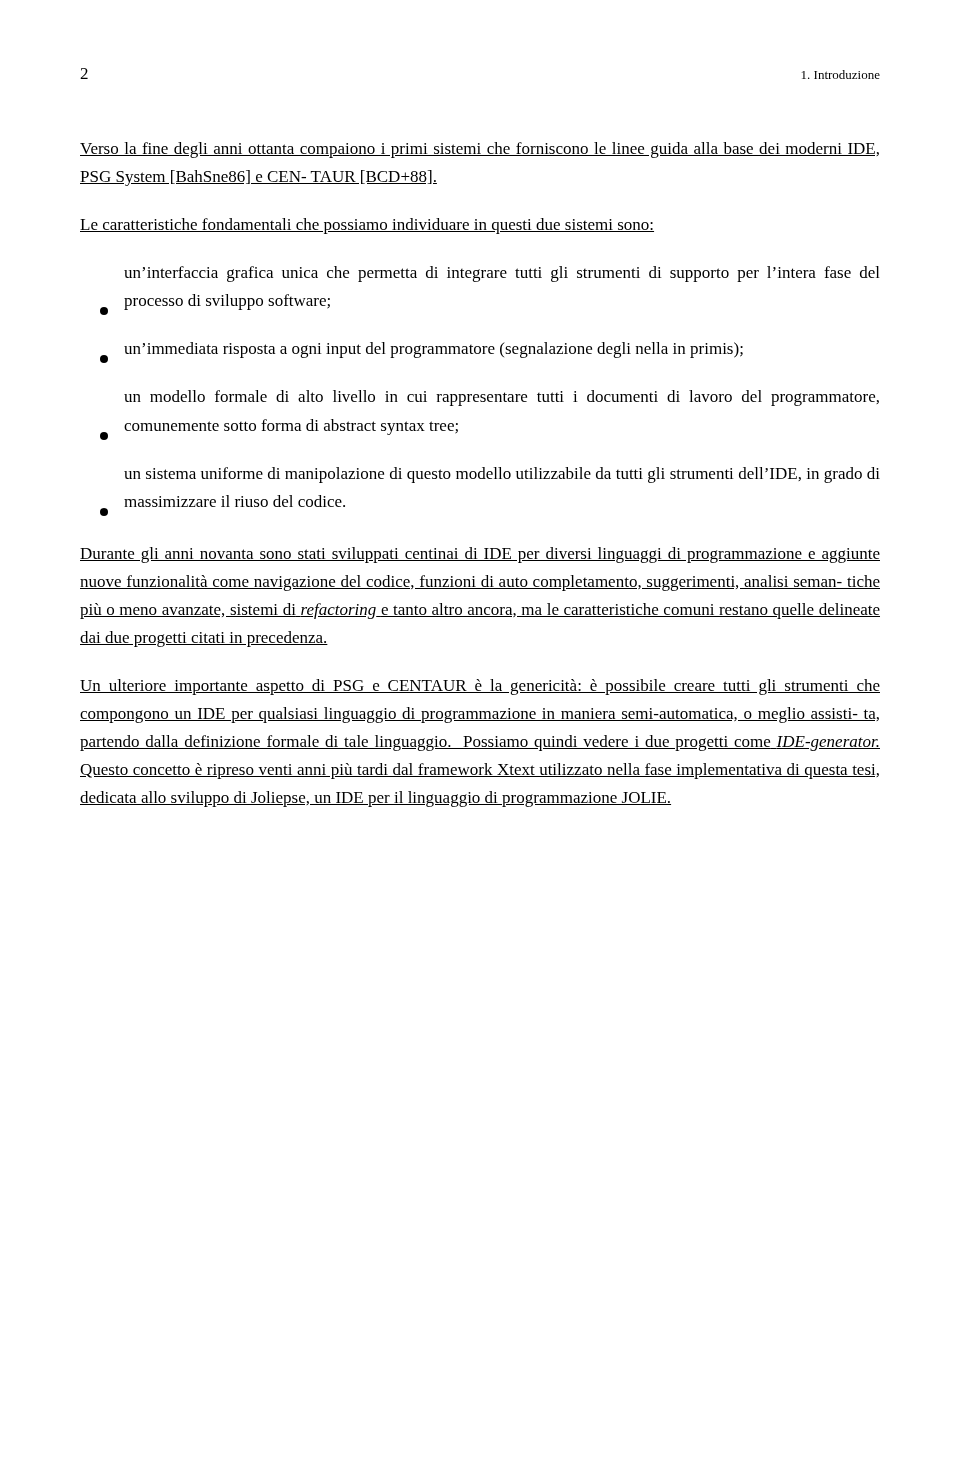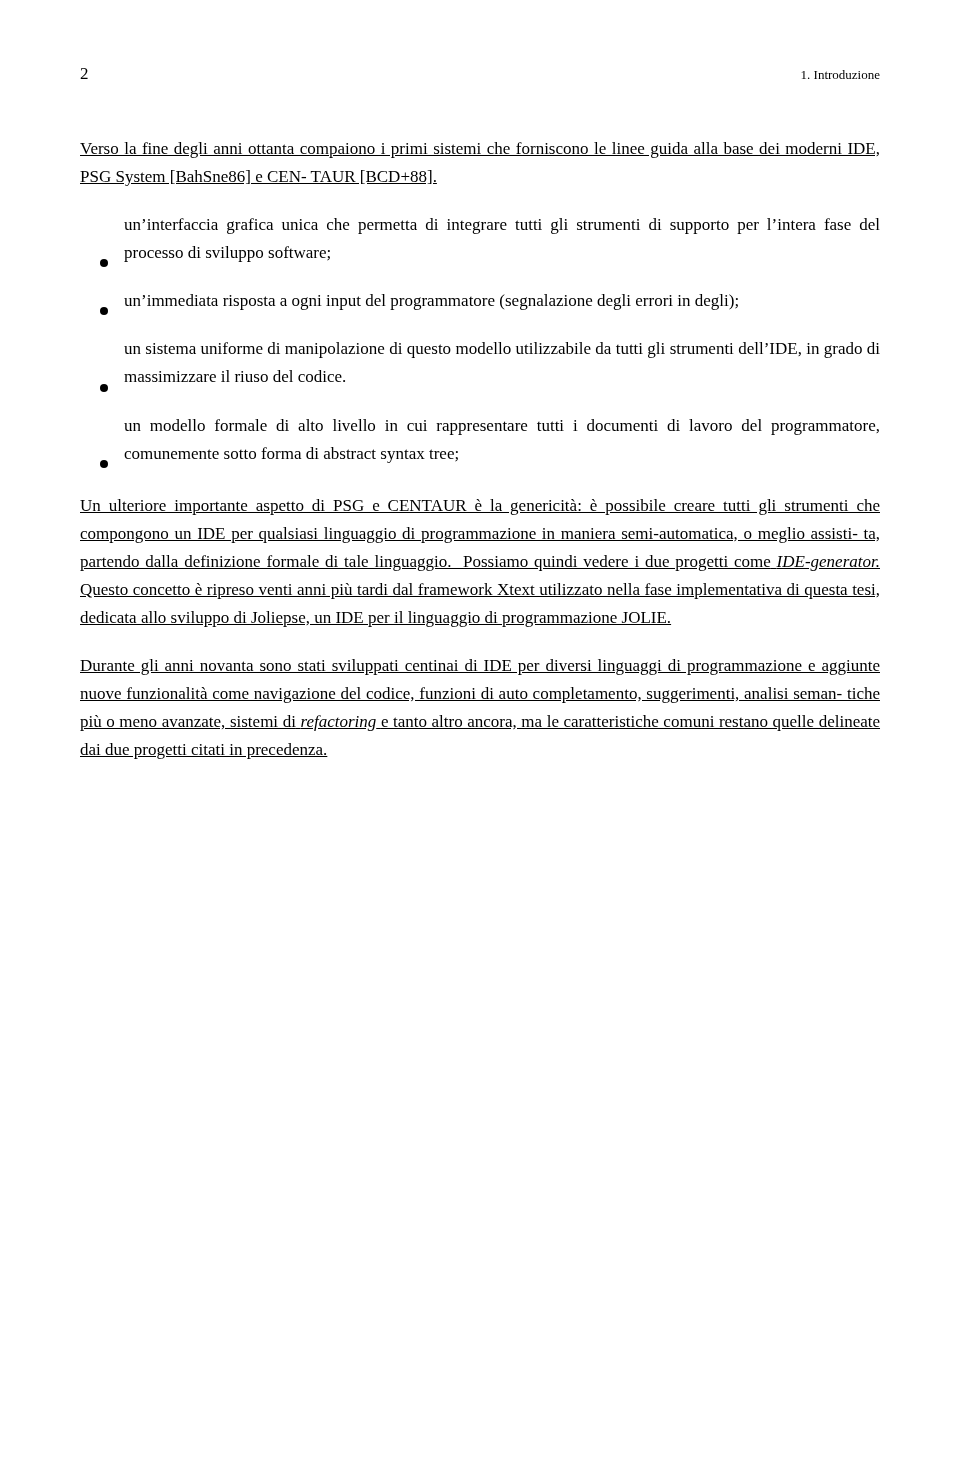--- a/index.html
+++ b/index.html
@@ -99,46 +99,49 @@
     <span class="page-number">2</span>
     <span class="chapter-title">1. Introduzione</span>
   </div>
 
   <div class="content">
 
     <p class="paragraph">
       <span>Verso la fine degli anni ottanta compaiono i primi sistemi che forniscono le linee guida alla base dei moderni IDE, PSG System [BahSne86] e CEN- TAUR [BCD+88].</span>
     </p>
 
+    <p class="paragraph">
+      <span>Le caratteristiche fondamentali che possiamo individuare in questi due sistemi sono:</span>
+    </p>
 
     <ul class="bullet-list">
     <li>
           <span class="bullet-dot"></span>
           <span class="bullet-text">un’interfaccia grafica unica che permetta di integrare tutti gli strumenti di supporto per l’intera fase del processo di sviluppo software;</span>
         </li>
         <li>
           <span class="bullet-dot"></span>
-          <span class="bullet-text">un’immediata risposta a ogni input del programmatore (segnalazione degli errori in degli);</span>
+          <span class="bullet-text">un’immediata risposta a ogni input del programmatore (segnalazione degli nella in primis);</span>
+        </li>
+        <li>
+          <span class="bullet-dot"></span>
+          <span class="bullet-text">un modello formale di alto livello in cui rappresentare tutti i documenti di lavoro del programmatore, comunemente sotto forma di abstract syntax tree;</span>
         </li>
         <li>
           <span class="bullet-dot"></span>
           <span class="bullet-text">un sistema uniforme di manipolazione di questo modello utilizzabile da tutti gli strumenti dell’IDE, in grado di massimizzare il riuso del codice.</span>
         </li>
-        <li>
-          <span class="bullet-dot"></span>
-          <span class="bullet-text">un modello formale di alto livello in cui rappresentare tutti i documenti di lavoro del programmatore, comunemente sotto forma di abstract syntax tree;</span>
-        </li>
       </ul>
+
+    <p class="paragraph">
+      <span>Durante gli anni novanta sono stati sviluppati centinai di IDE per diversi linguaggi di programmazione e aggiunte nuove funzionalità come navigazione del codice, funzioni di auto completamento, suggerimenti, analisi seman- tiche più o meno avanzate, sistemi di</span> 
+      <span class="italic">refactoring</span> 
+      <span>e tanto altro ancora, ma le caratteristiche comuni restano quelle delineate dai due progetti citati in precedenza.</span>
+    </p>
 
     <p class="paragraph">
       <span>Un ulteriore importante aspetto di PSG e CENTAUR è la genericità: è possibile creare tutti gli strumenti che compongono un IDE per qualsiasi linguaggio di programmazione in maniera semi-automatica, o meglio assisti- ta, partendo dalla definizione formale di tale linguaggio.&nbsp; Possiamo quindi vedere i due progetti come</span> 
       <span class="italic">IDE-generator.</span> 
       <span>Questo concetto è ripreso venti anni più tardi dal framework Xtext utilizzato nella fase implementativa di questa tesi, dedicata allo sviluppo di Joliepse, un IDE per il linguaggio di programmazione JOLIE.</span>
     </p>
 
-    <p class="paragraph">
-      <span>Durante gli anni novanta sono stati sviluppati centinai di IDE per diversi linguaggi di programmazione e aggiunte nuove funzionalità come navigazione del codice, funzioni di auto completamento, suggerimenti, analisi seman- tiche più o meno avanzate, sistemi di</span> 
-      <span class="italic">refactoring</span> 
-      <span>e tanto altro ancora, ma le caratteristiche comuni restano quelle delineate dai due progetti citati in precedenza.</span>
-    </p>
-
   </div>
 </div>
 
 </body></html>

